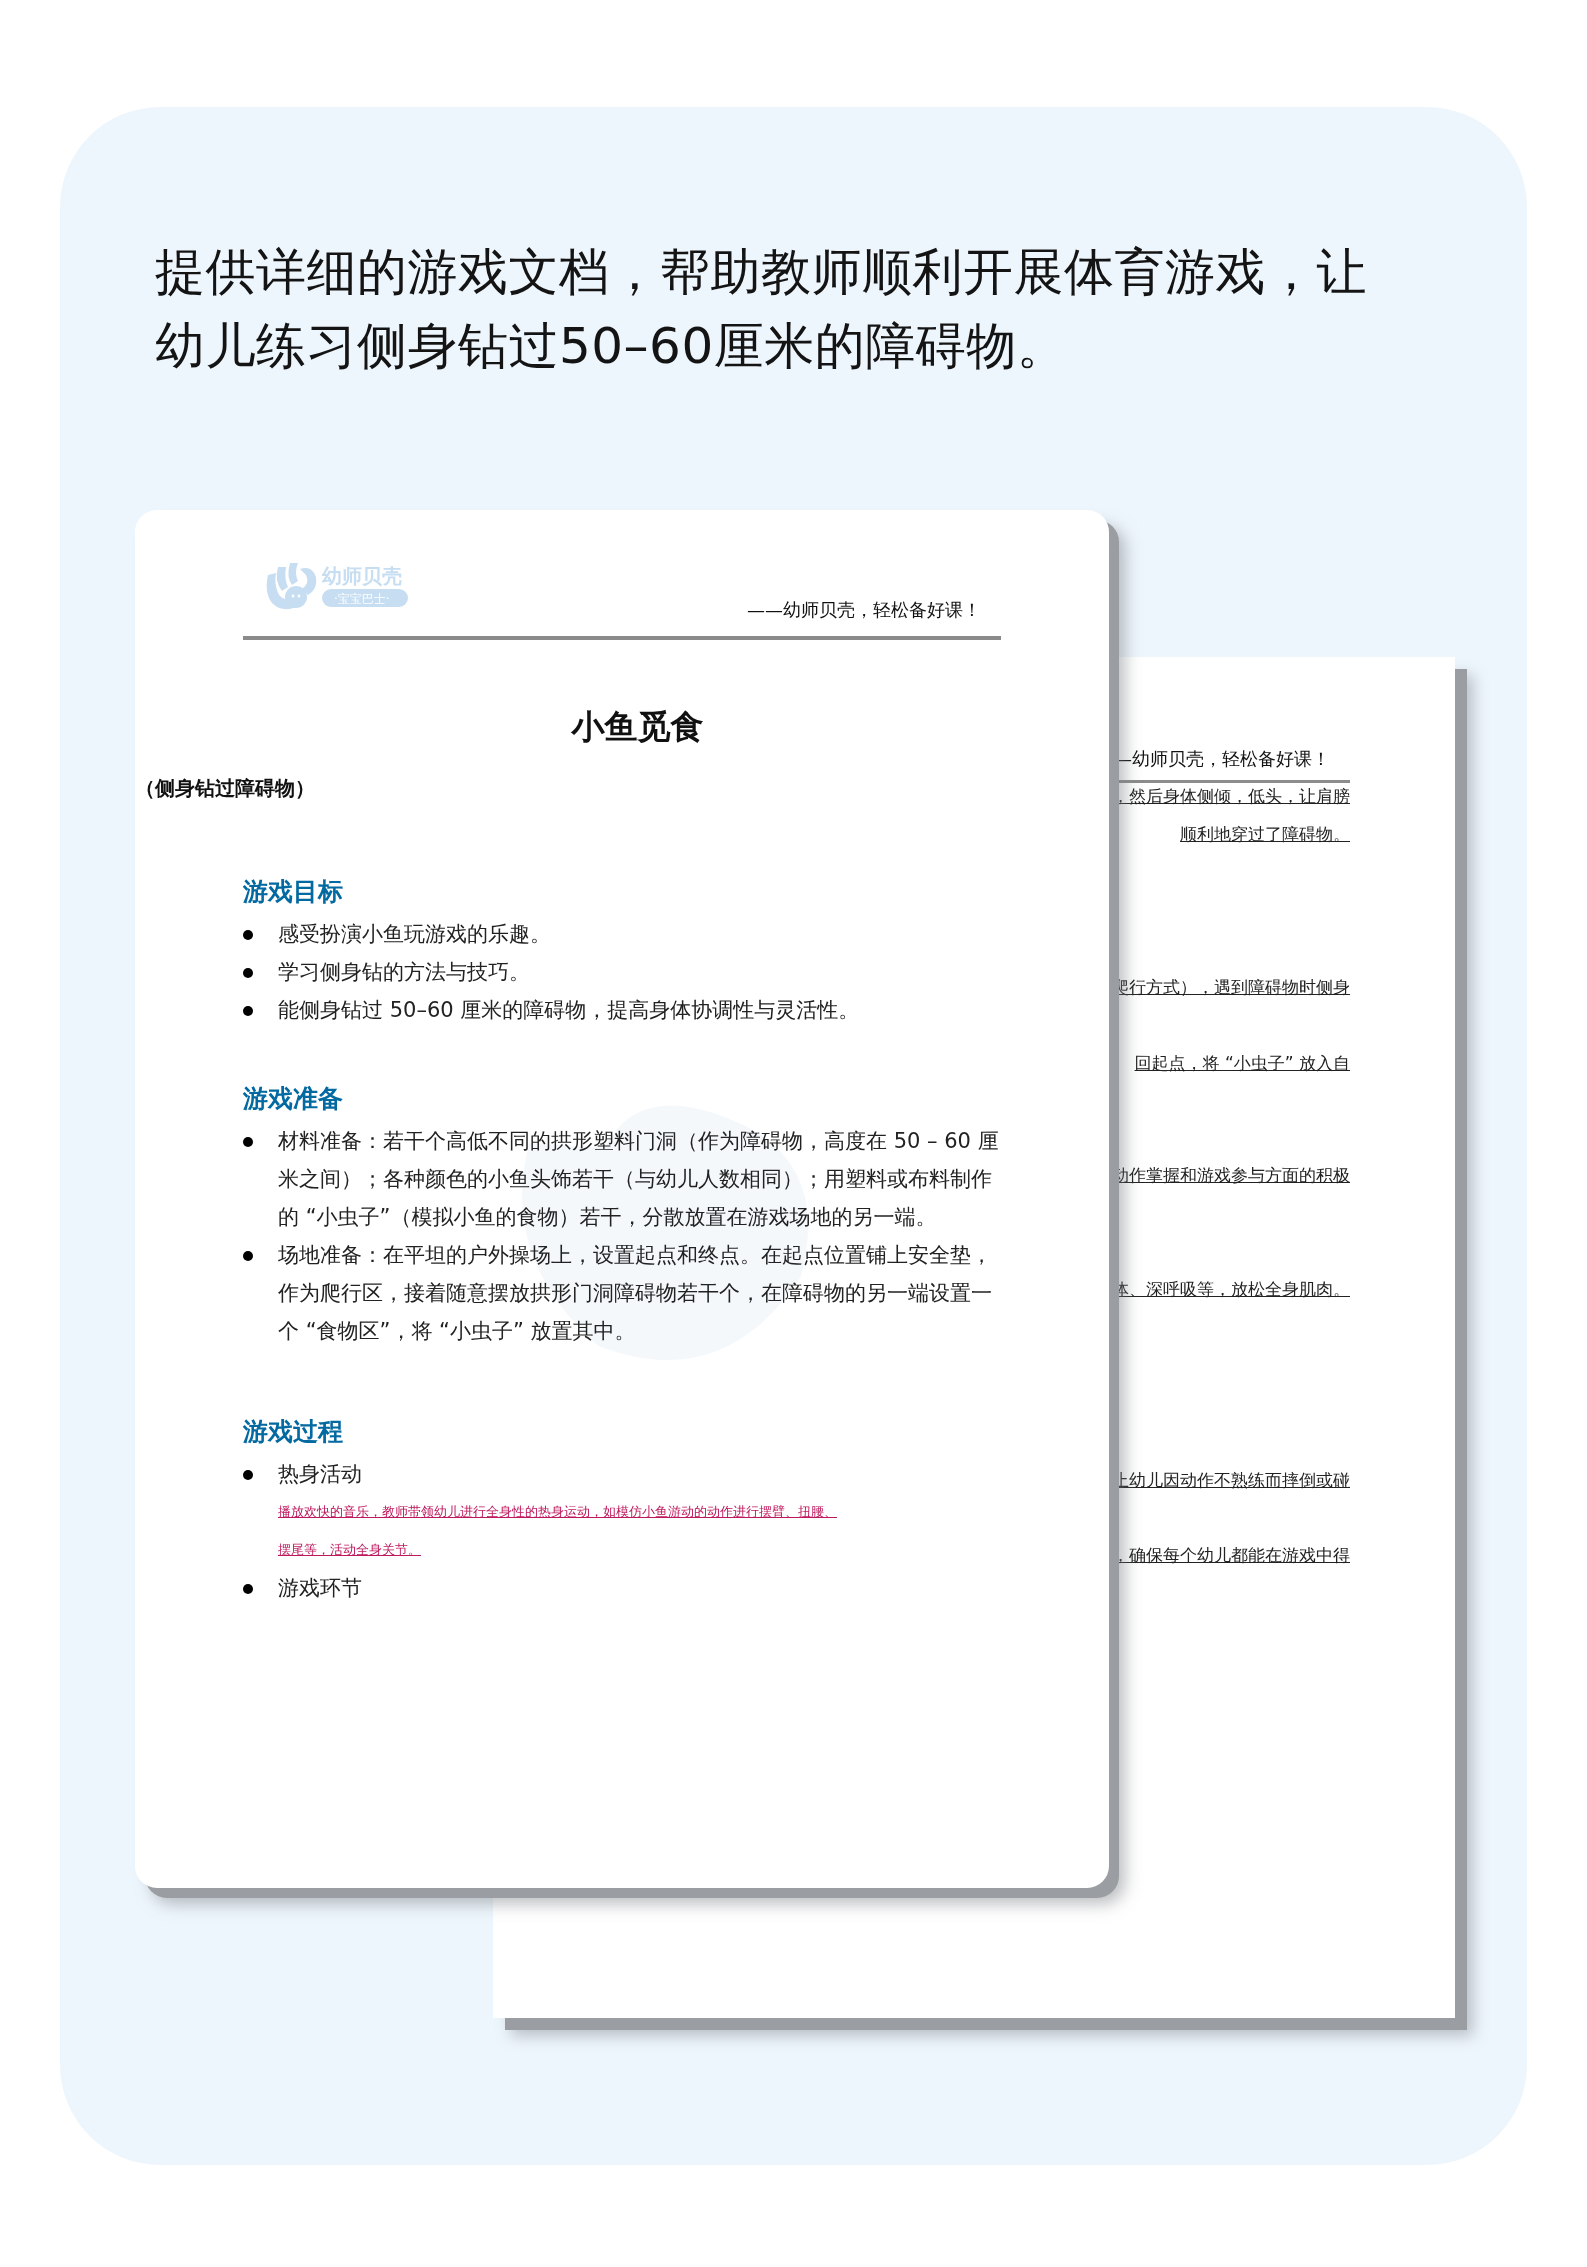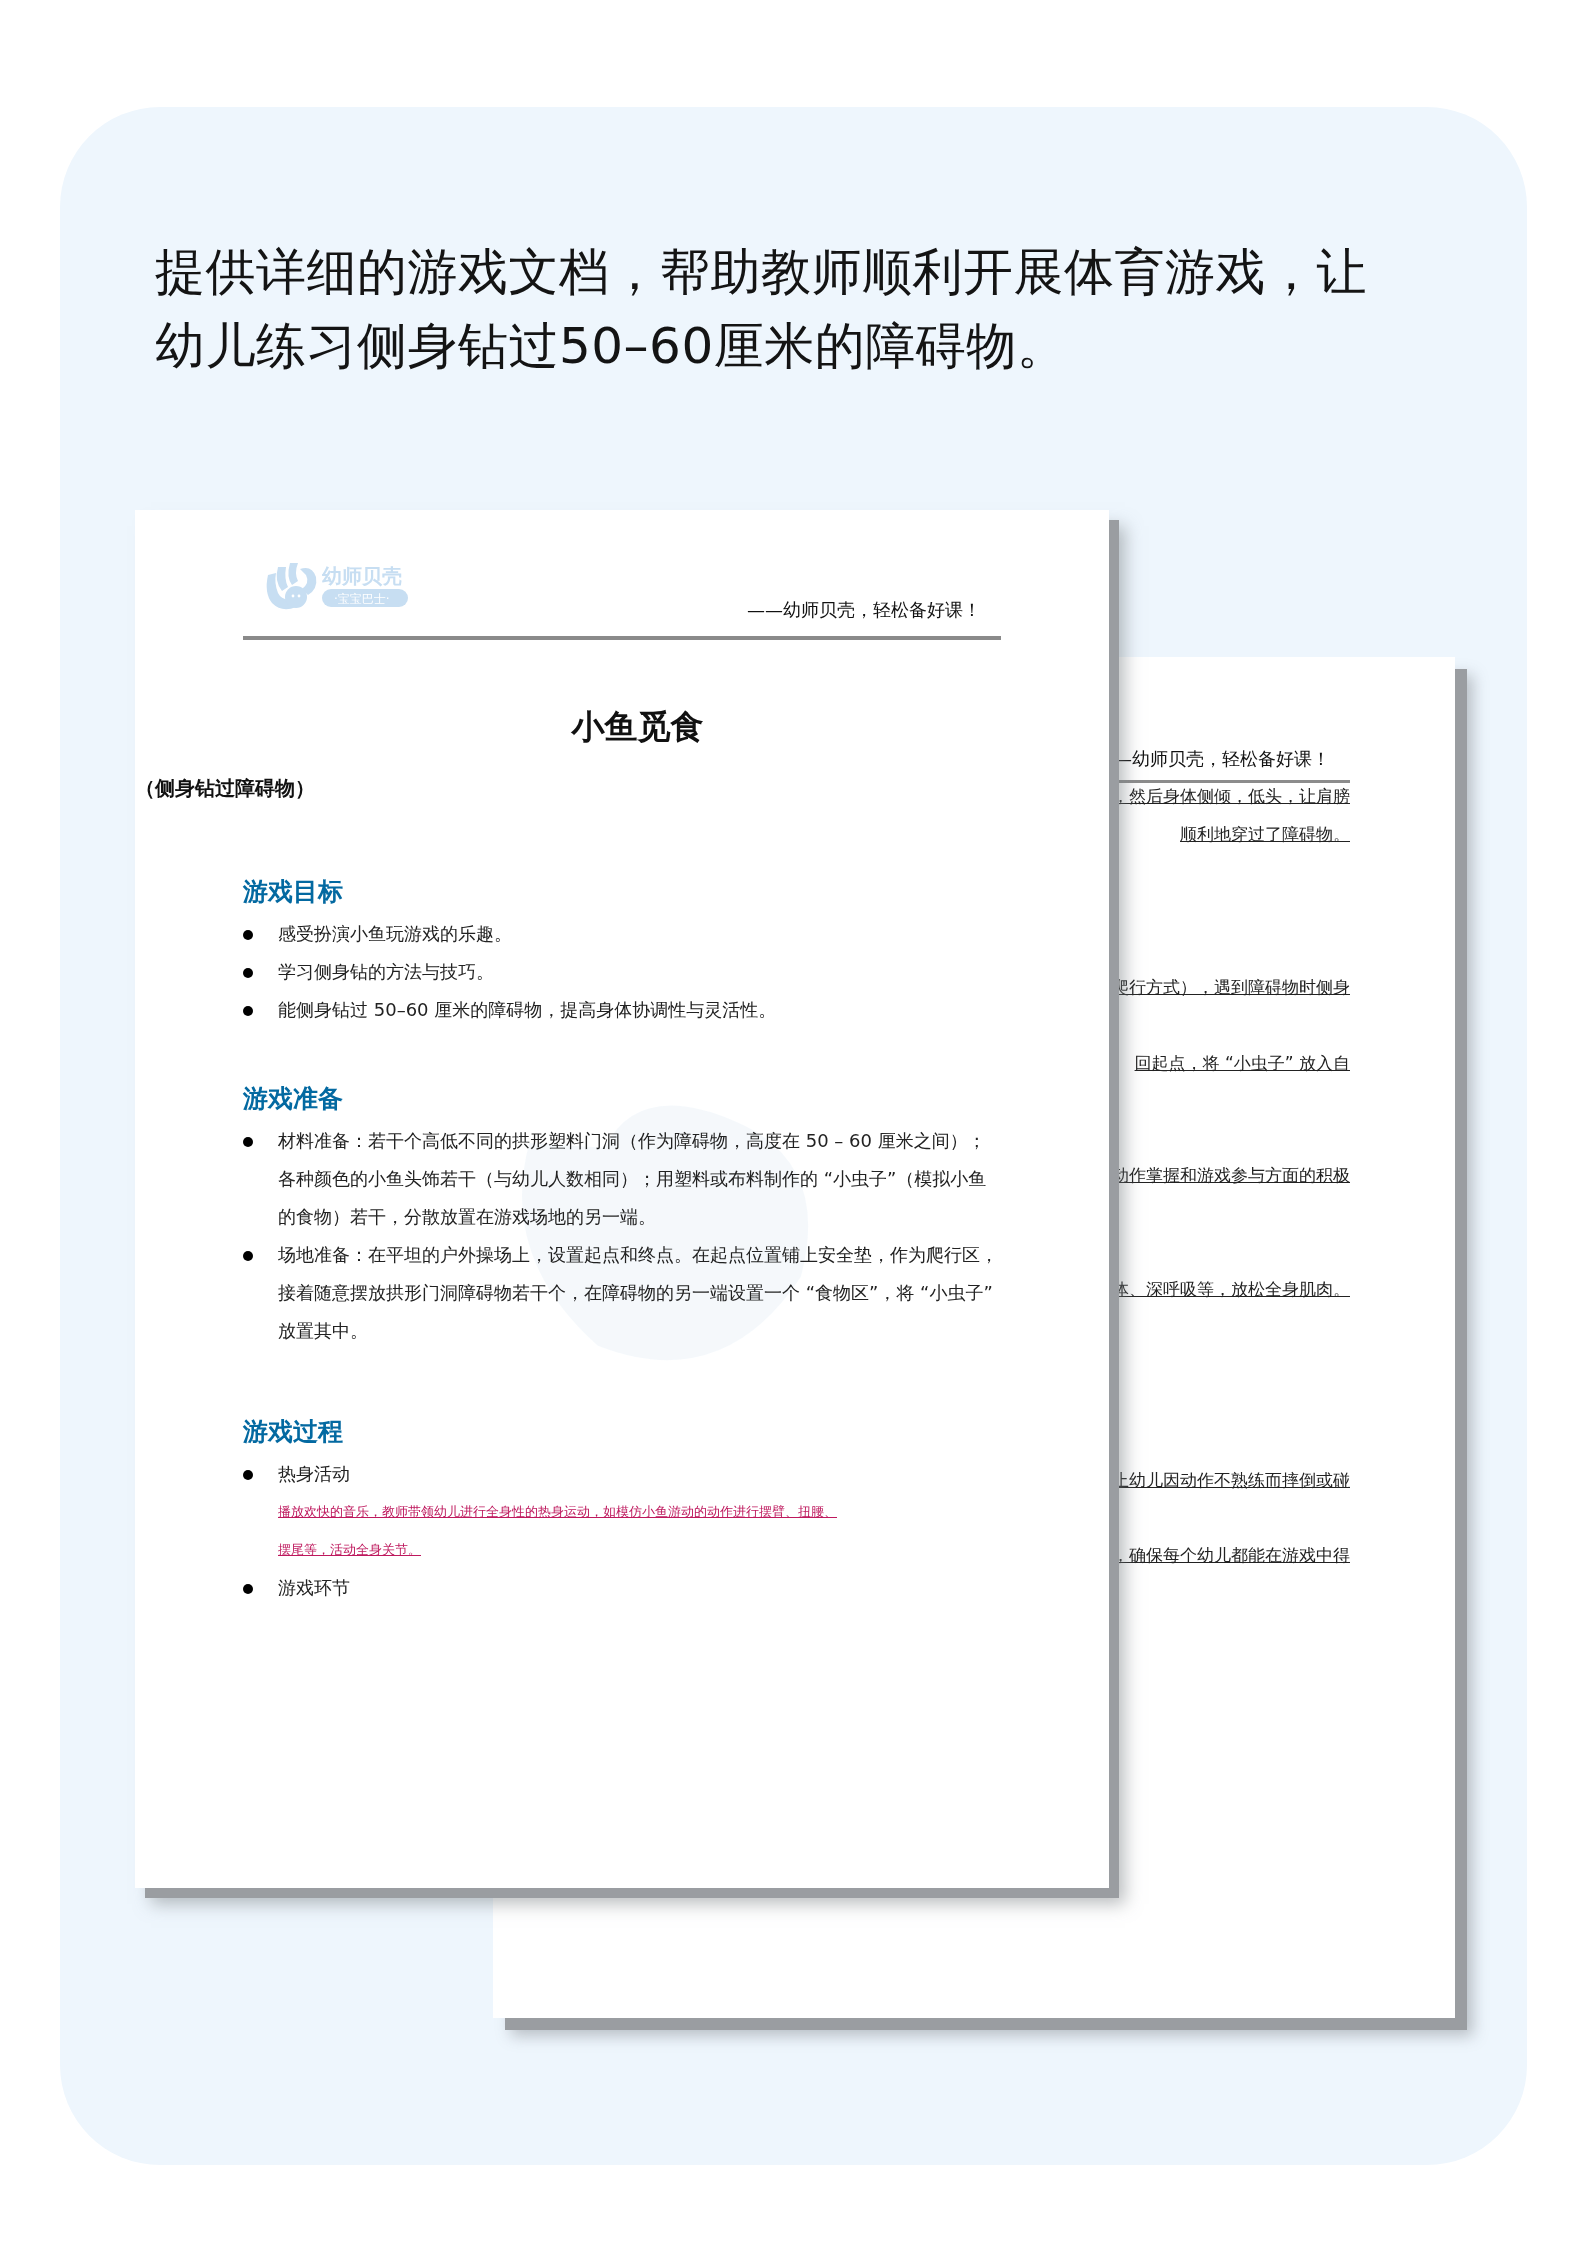--- a/index.html
+++ b/index.html
@@ -21,37 +21,38 @@
 
   .page { position: absolute; background: #ffffff; overflow: hidden; }
   .page-back {
     left: 493px; top: 657px; width: 962px; height: 1361px;
     box-shadow: 12px 12px 0 #9a9da1, 18px 18px 14px rgba(120,125,130,0.45);
   }
   .page-front {
     left: 135px; top: 510px; width: 974px; height: 1378px;
     box-shadow: 10px 10px 0 #9a9da1, 16px 16px 16px rgba(120,125,130,0.5);
     z-index: 2;
+    border-radius: 22px;
   }
 
   
   .back-slogan { position: absolute; right: 125px; top: 90px; font-size: 18px; color: #111; white-space: nowrap; }
   .back-rule { position: absolute; left: 0; right: 105px; top: 123px; height: 3px; background: #8c8c8c; }
   .back-line { position: absolute; right: 105px; font-size: 17px; color: #222; white-space: nowrap; text-decoration: underline; }
 
   
   .logo { position: absolute; left: 125px; top: 45px; width: 180px; height: 60px; }
   .slogan { position: absolute; right: 128px; top: 88px; font-size: 18px; color: #111; white-space: nowrap; margin-left: 46px; }
   .rule { position: absolute; left: 108px; right: 108px; top: 126px; height: 4px; background: #8a8a8a; }
 
   .doc-title { position: absolute; left: 0; right: 0; top: 195px; text-align: center; font-size: 33px; font-weight: bold; color: #111; margin-left: 31px; }
   .doc-subtitle { position: absolute; left: 0; right: 0; top: 265px; text-align: left; font-size: 20px; font-weight: bold; color: #111; }
 
   .sec-head { position: absolute; left: 108px; font-size: 25px; font-weight: bold; color: #0369a1; }
-  .bul { position: absolute; left: 108px; width: 760px; font-size: 18px; line-height: 38px; color: #222; }
+  .bul { position: absolute; left: 108px; width: 760px; font-size: 21px; line-height: 38px; color: #222; }
   .bul .dot { position: absolute; left: 0; top: 15px; width: 10px; height: 10px; border-radius: 50%; background: #000; }
   .bul .txt { margin-left: 35px; display: block; }
   .para { position: absolute; left: 143px; width: 730px; font-size: 13px; line-height: 38px; color: #be185d; text-decoration: underline; }
   .para div { white-space: nowrap; }
 
   .watermark {
     position: absolute; left: 320px; top: 490px; width: 420px; height: 420px;
     opacity: 0.05; transform: rotate(-30deg);
   }
 </style>

